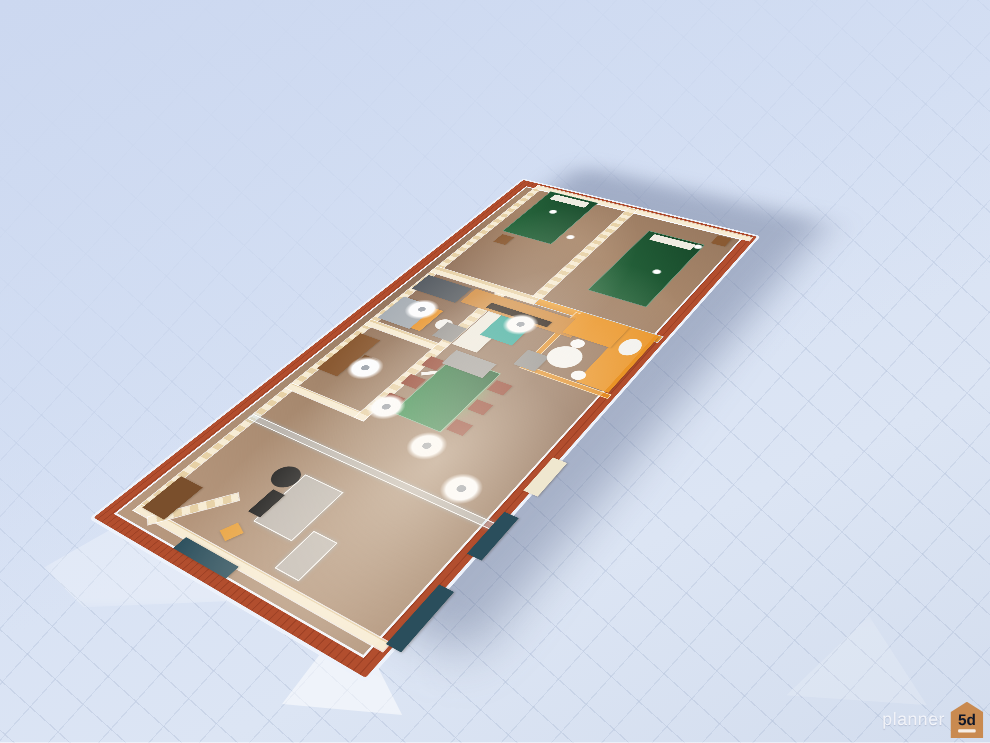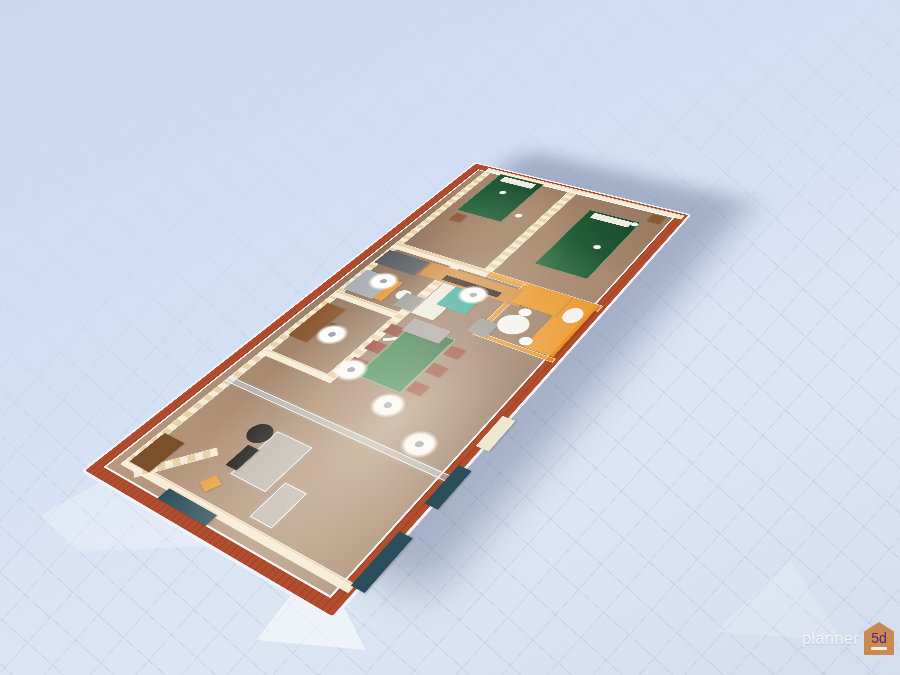--- a/index.html
+++ b/index.html
@@ -62,27 +62,27 @@
   .bed::after{content:"";position:absolute;right:3px;top:12%;width:13px;height:76%;background:#efece2;border-radius:2px;}
   .table-green{background:linear-gradient(135deg,#33914f,#14542a);border:1px solid rgba(230,255,235,.5);}
   .glow{background:radial-gradient(ellipse at center,rgba(70,210,100,.45),rgba(70,210,100,0) 70%);filter:blur(3px);}
   .light-disc{border-radius:50%;
     background:radial-gradient(circle,#9aa1ab 0 4px,#fcfdff 4px 13px,rgba(252,253,255,.55) 15px,rgba(252,253,255,0) 18px);}
   .pendant{border-radius:50%;background:radial-gradient(circle,#ffffff 0 45%,rgba(255,255,255,.15) 75%);}
   .door-leaf{background:#f7f7f7;box-shadow:0 0 2px rgba(0,0,0,.35);}
   .rail{box-shadow:inset 0 0 0 1px #d7dee8;}
 
   
-  .watermark{position:absolute;right:6px;bottom:20px;display:flex;align-items:center;gap:5px;}
+  .watermark{position:absolute;right:6px;bottom:4px;display:flex;align-items:center;gap:5px;}
   .wm-text{color:rgba(252,252,255,.82);font-size:16px;letter-spacing:.5px;
     text-shadow:0 1px 1px rgba(120,130,160,.35);}
   .wm-logo{position:relative;width:30px;height:33px;background:var(--watermark_orange);
     clip-path:polygon(50% 0,100% 29%,100% 100%,0 100%,0 29%);
     display:flex;flex-direction:column;align-items:center;justify-content:center;}
-  .wm-logo-text{color:#4c1d95;font-weight:normal;font-size:14px;line-height:14px;margin-top:4px;text-align:center;}
+  .wm-logo-text{color:#0f172a;font-weight:bold;font-size:14px;line-height:14px;margin-top:4px;text-align:center;}
   .wm-logo-bar{width:16px;height:3px;background:rgba(255,255,255,.85);border-radius:1px;margin-top:2px;}
 </style>
 </head>
 <body>
 
 <div class="grid"></div>
 <div class="grid-fade"></div>
 
 <div class="light-patch lp1"></div>
 <div class="light-patch lp2"></div>

